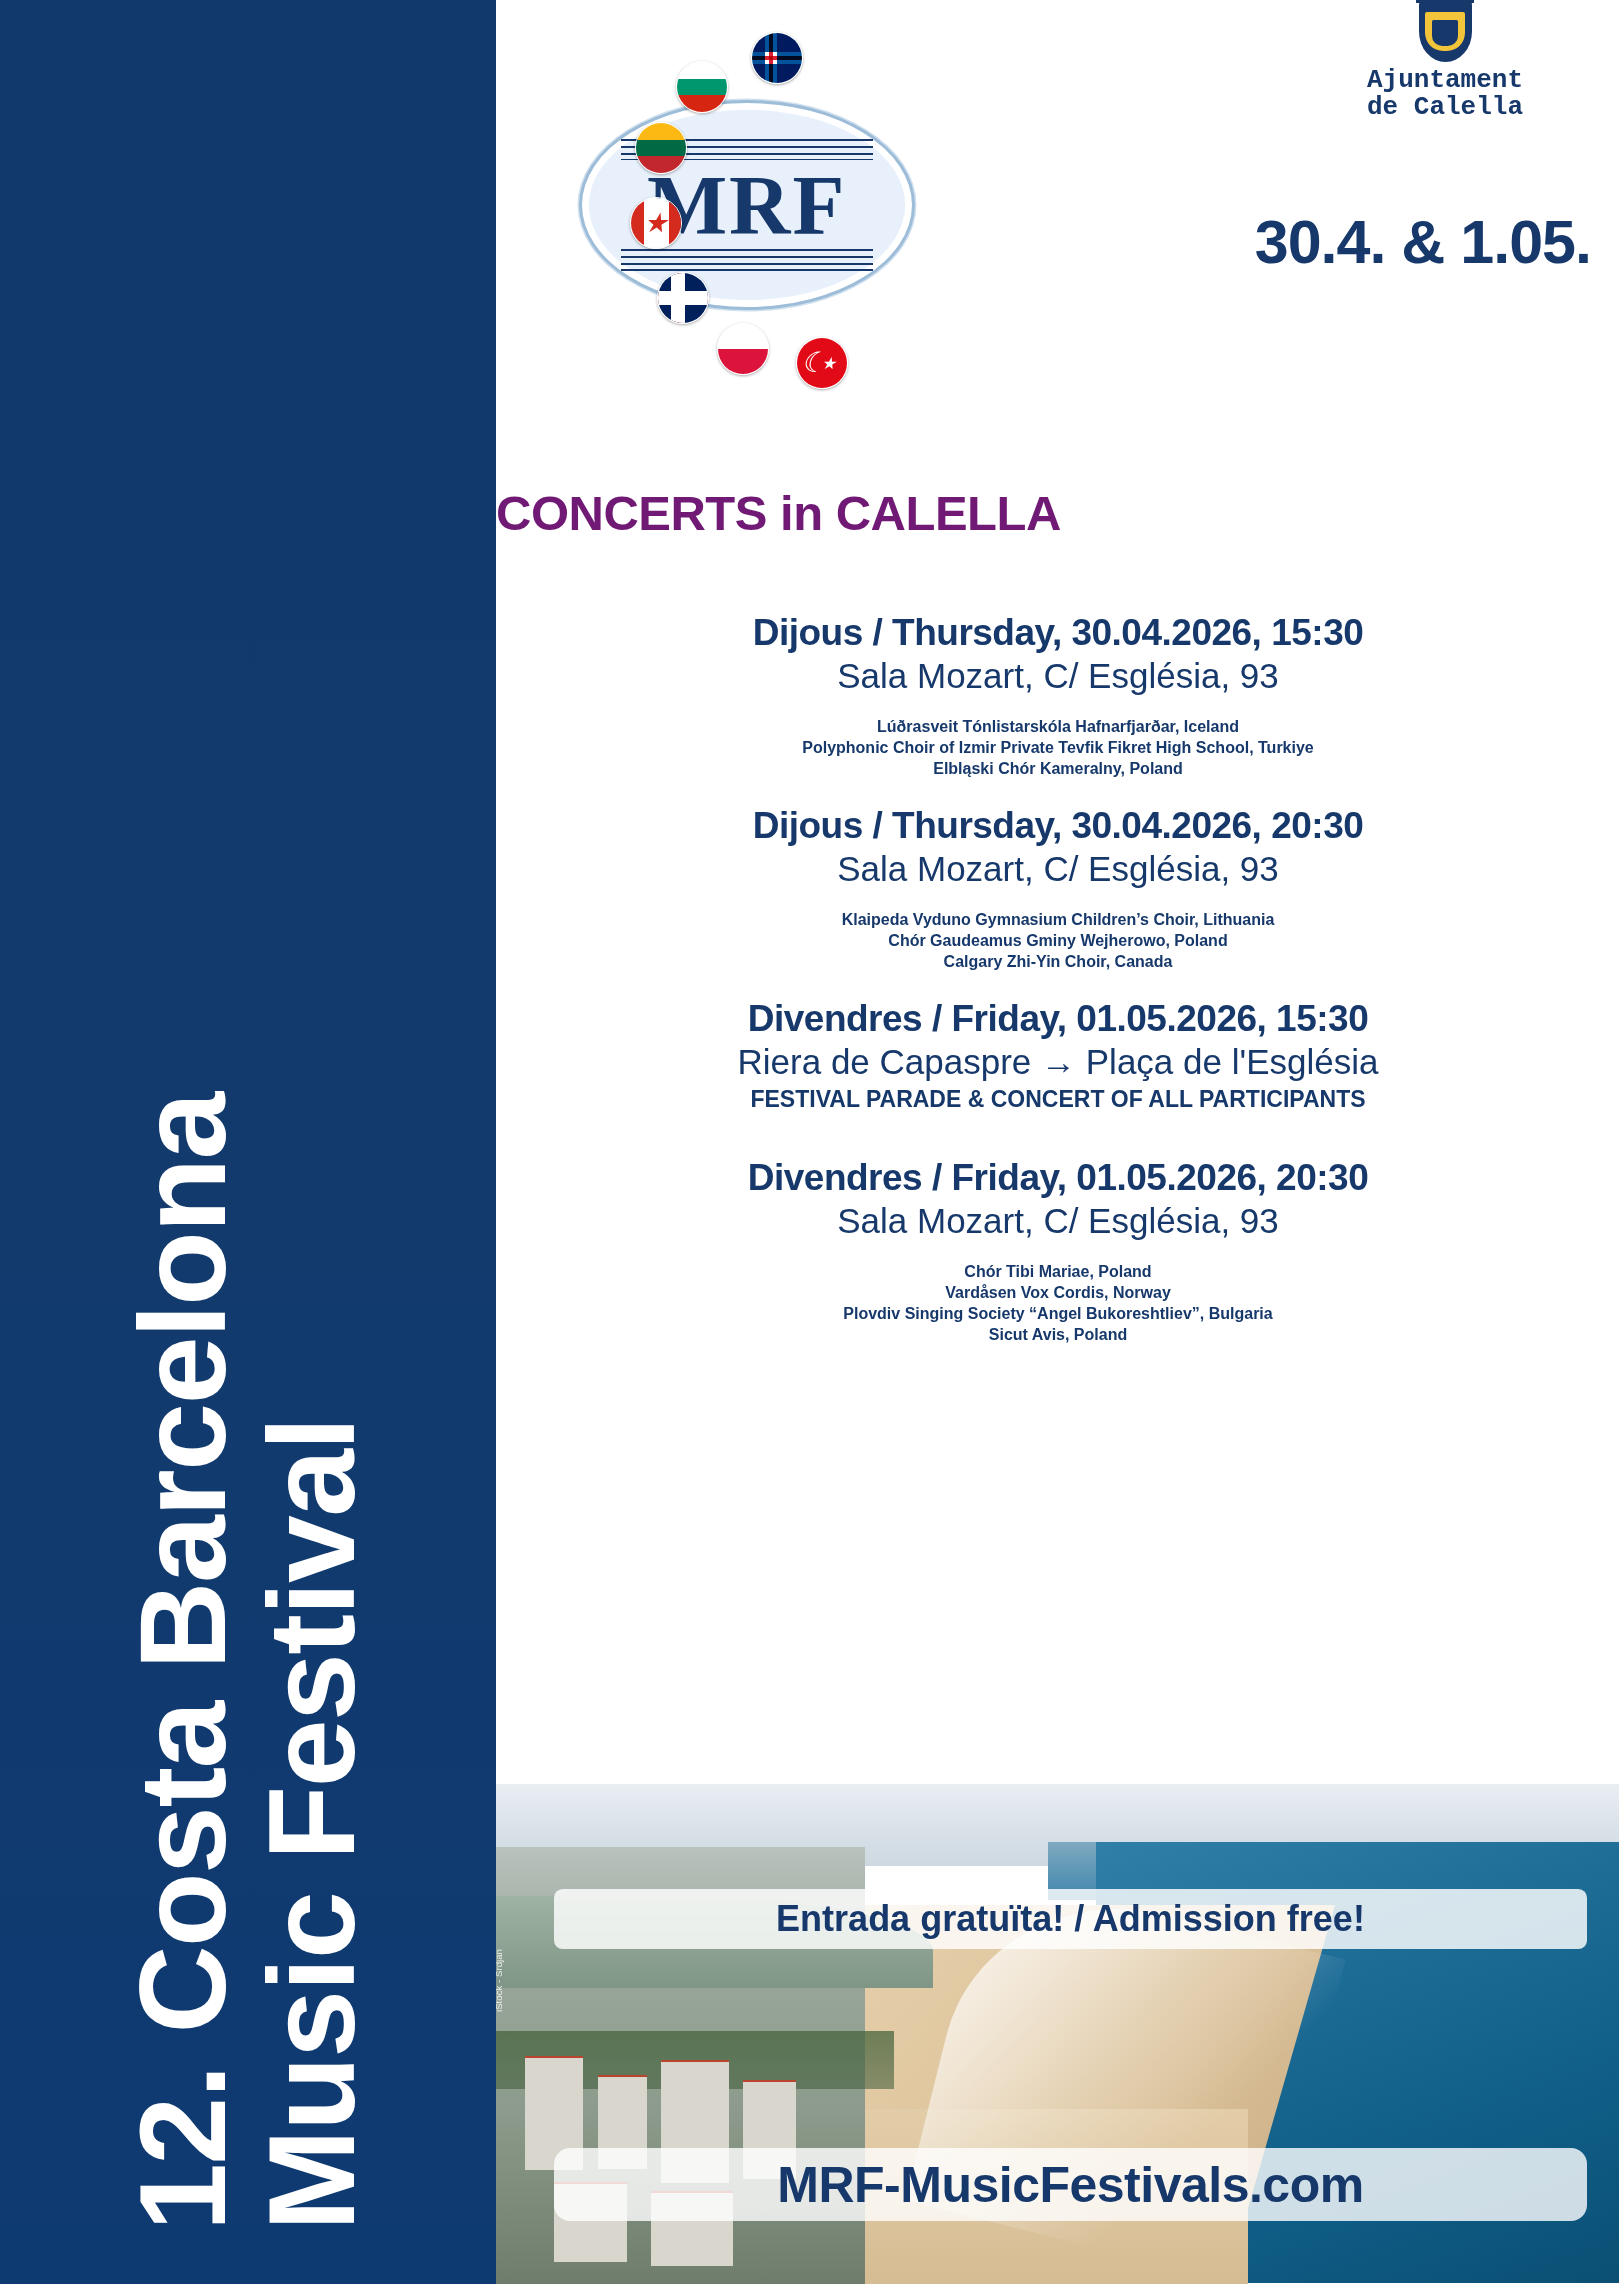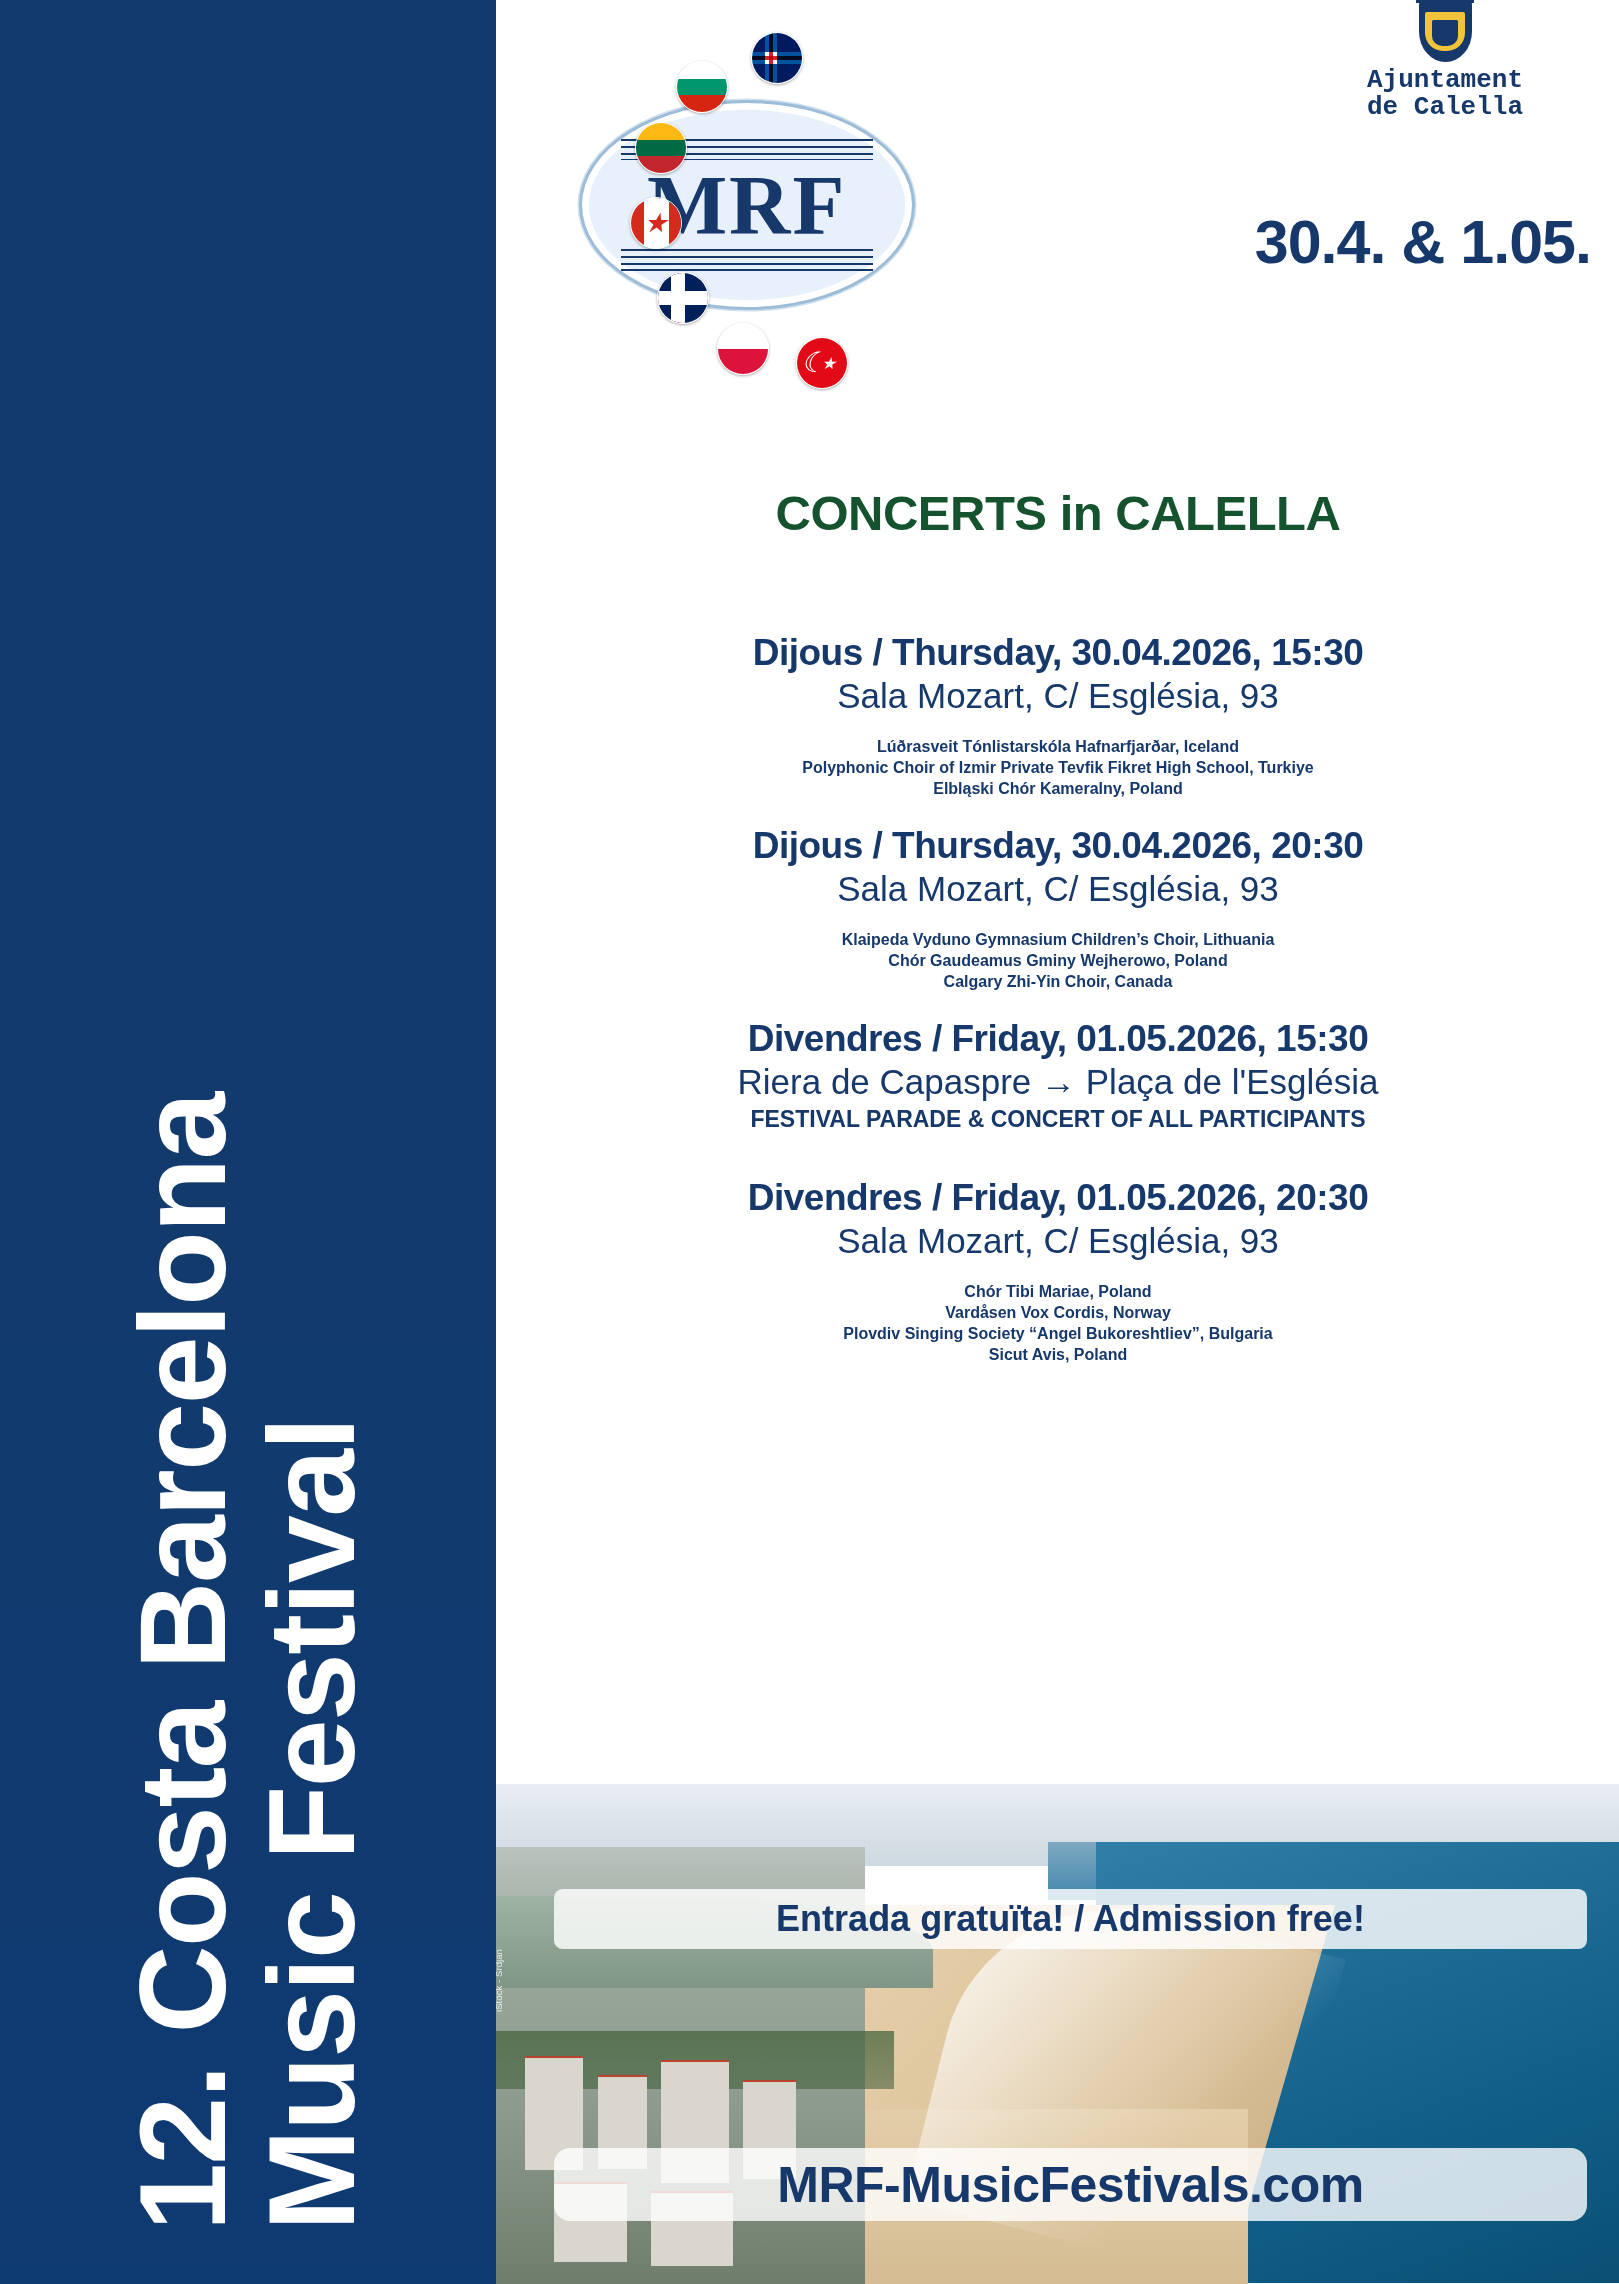--- a/index.html
+++ b/index.html
@@ -298,31 +298,30 @@
     line-height: 0.98;
     letter-spacing: -1px;
   }
 
   
   .headline {
     position: absolute;
     left: 0;
     top: 485px;
     width: 1124px;
-    text-align: center;
-    color: #14532d;
+    color: #701a75;
     font-size: 49px;
     font-weight: bold;
     letter-spacing: -0.5px;
   }
 
   .program {
     position: absolute;
     left: 0;
-    top: 632px;
+    top: 612px;
     width: 1124px;
   }
   .block {
     text-align: center;
     color: #16386b;
     margin-bottom: 26px;
   }
   .block .when {
     font-size: 37px;
     font-weight: bold;

